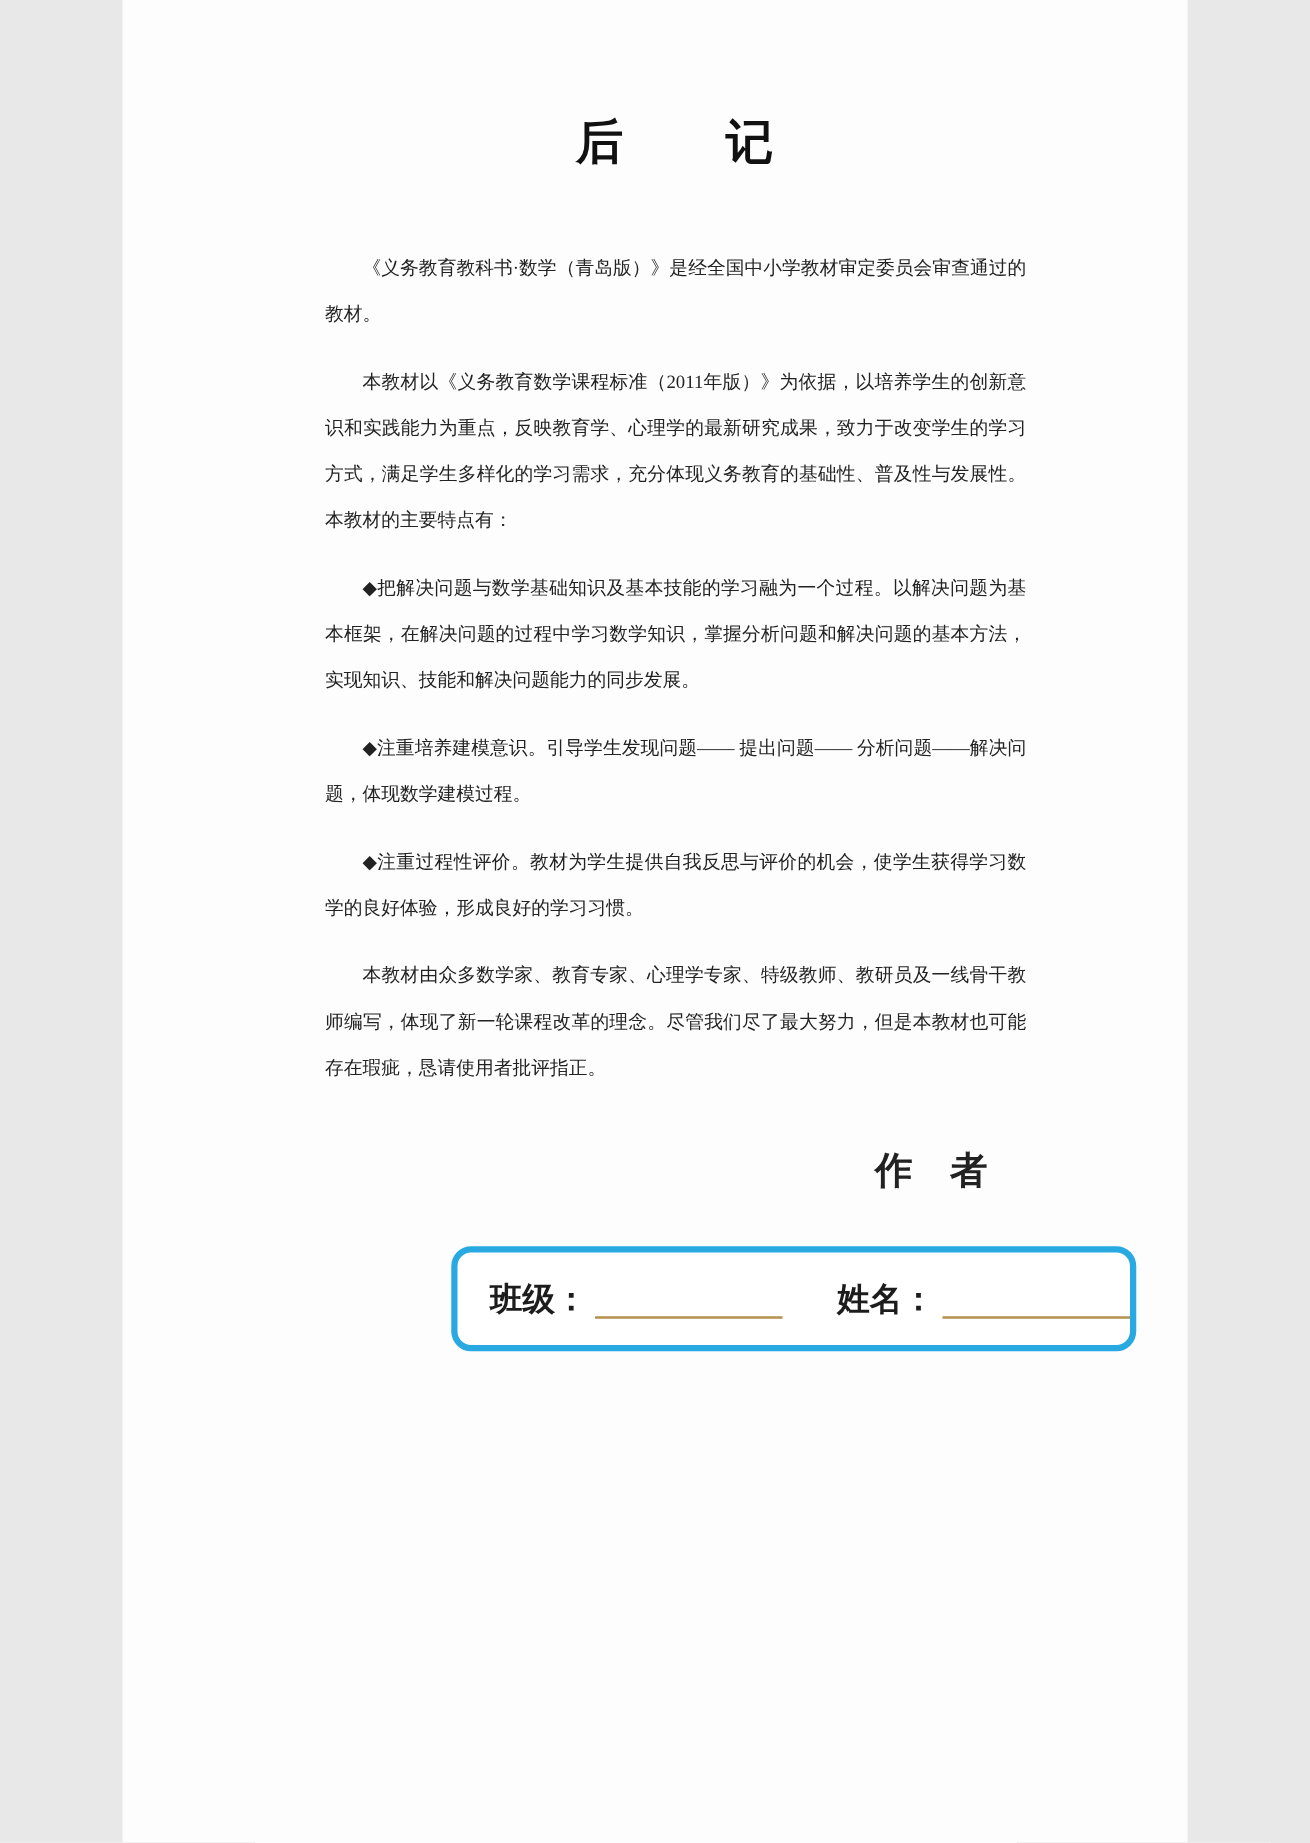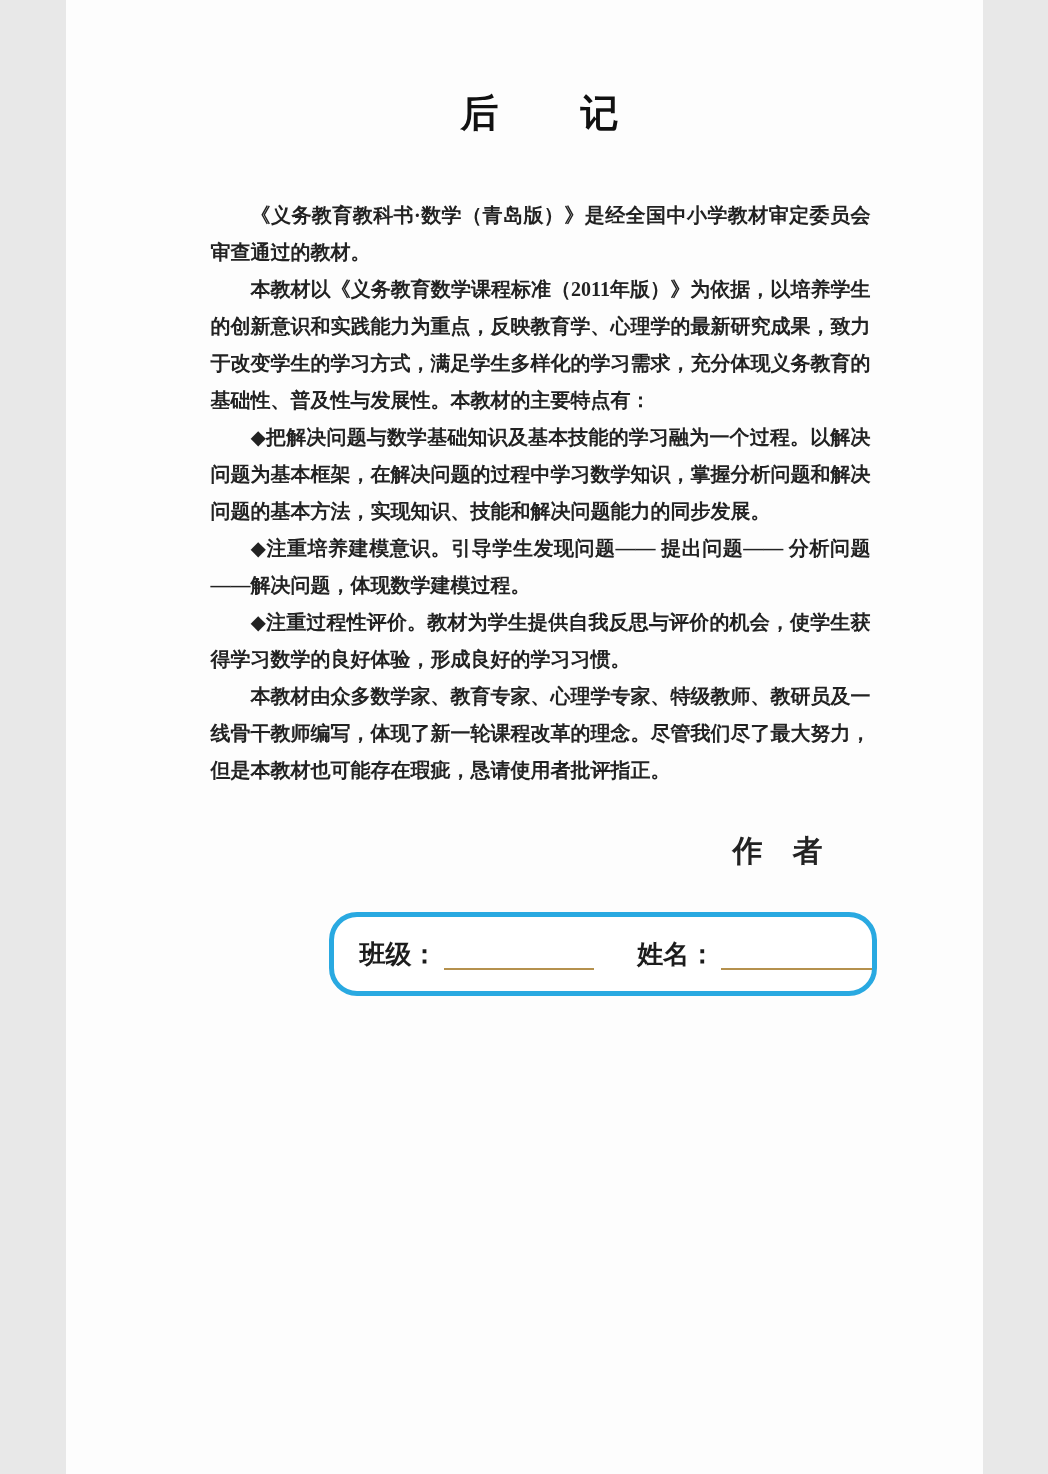--- a/index.html
+++ b/index.html
@@ -3,62 +3,61 @@
 <meta charset="utf-8">
 <style>
   html, body {
     margin: 0;
     padding: 0;
     background: #e8e8e8;
     font-family: "Liberation Serif", "DejaVu Serif", serif;
   }
   .page {
     position: relative;
-    width: 917px;
+    width: 852px;
     height: 1474px;
     margin: 0 auto;
     background: #fdfdfd;
     box-sizing: border-box;
     padding: 88px 112px 0 145px;
     color: #1c1c1c;
     overflow: hidden;
   }
   .title {
     font-size: 38px;
     font-weight: bold;
     text-align: center;
     letter-spacing: 2px;
     margin: 0 0 58px 0;
     color: #111;
   }
   .body-text p {
-    font-size: 20px;
+    font-size: 15px;
     line-height: 37px;
     text-align: justify;
     text-justify: inter-ideograph;
     text-indent: 2em;
-    margin: 0;
+    margin: 17px;
     color: #222;
-    font-weight: bold;
   }
   .author-line {
     text-align: right;
     font-size: 30px;
     font-weight: bold;
     padding-right: 48px;
     margin-top: 42px;
     color: #222;
   }
   .footer-box {
     margin-top: 40px;
     margin-left: 118px;
     width: 548px;
     height: 84px;
     border: 5px solid #29a9e1;
-    border-radius: 28px;
+    border-radius: 16px;
     box-shadow: inset 0 0 0 2px #ffffff;
     display: flex;
     align-items: center;
     box-sizing: border-box;
     padding-left: 26px;
     background: #ffffff;
   }
   .footer-box .field-label {
     font-size: 26px;
     font-weight: bold;

